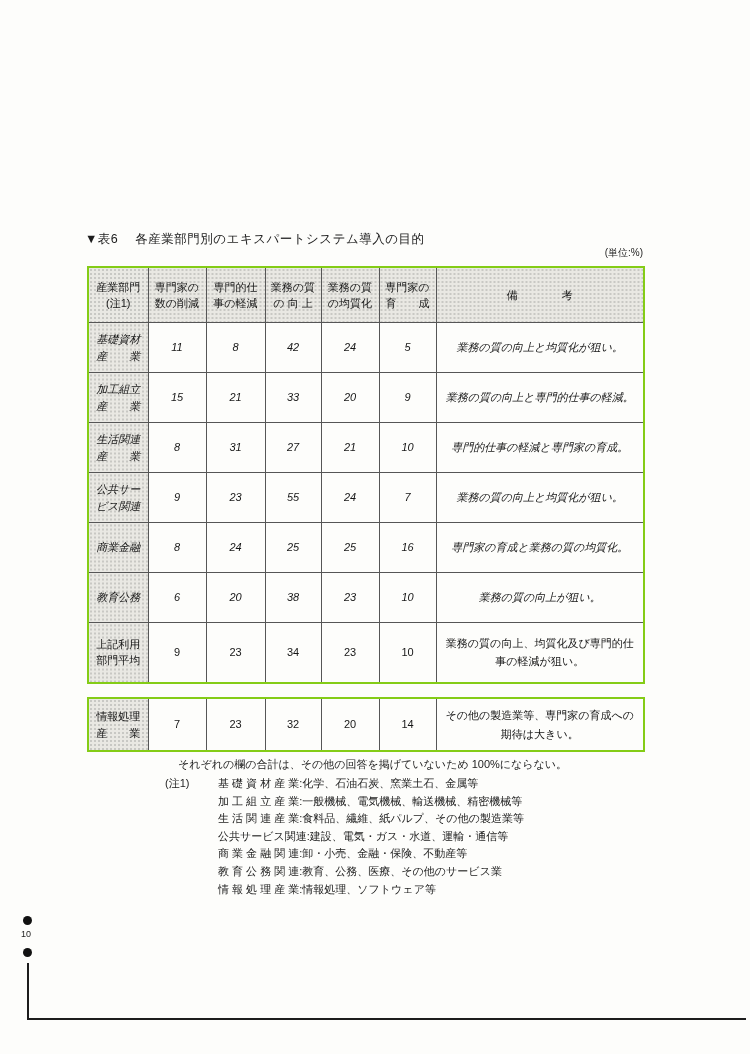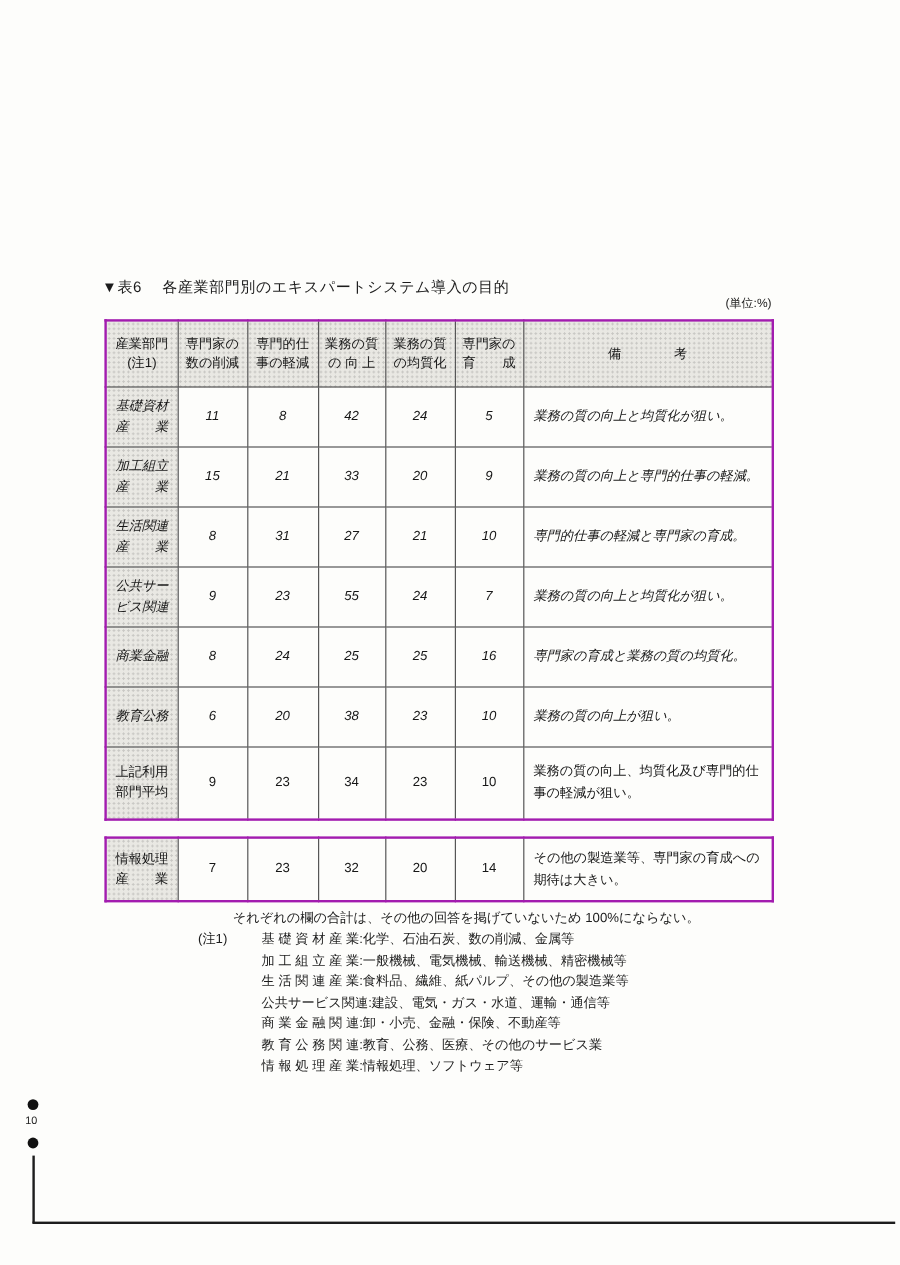--- a/index.html
+++ b/index.html
@@ -14,45 +14,45 @@
     position:absolute;left:85px;top:231px;
     font-size:12.5px;font-weight:normal;letter-spacing:0.5px;
     white-space:nowrap;
   }
   .unit{
     position:absolute;left:560px;top:246px;width:83px;
     font-size:10px;text-align:right;white-space:nowrap;
   }
   table{
     position:absolute;border-collapse:collapse;table-layout:fixed;
-    border:2px solid #a21caf;
+    border:2px solid #84cc16;
   }
   .main-table{left:87px;top:266px;width:556px;}
   .info-table{left:87px;top:697px;width:556px;}
   th,td{
     border:1px solid #565656;
     font-size:11px;font-weight:normal;
     text-align:center;vertical-align:middle;
     padding:0;line-height:1.5;white-space:pre-line;
     color:#161616;
   }
   .header-row th{height:54px;}
   tr.r{height:50px;font-style:italic;}
   tr.rl{height:60px;}
   tr.ri{height:53px;}
   .shaded{
     background-color:#e9e8e3;
     background-image:radial-gradient(rgba(70,70,70,0.20) 0.8px, transparent 0.9px);
     background-size:4px 4px;
   }
   td.remark{
-    text-align:left;padding:2px 8px;line-height:1.65;white-space:normal;
+    text-align:center;padding:2px 8px;line-height:1.65;white-space:normal;
   }
   .footnote{
-    position:absolute;left:178px;top:757px;font-size:11px;white-space:nowrap;margin-left:16px;
+    position:absolute;left:178px;top:757px;font-size:11px;white-space:nowrap;
   }
   .notes{
     position:absolute;left:165px;top:775px;font-size:11px;line-height:17.6px;
   }
   .note-line{white-space:nowrap;}
   .note-label{display:inline-block;width:53px;}
   .bullet{
     position:absolute;left:23px;width:9px;height:9px;border-radius:50%;
     background:#111;
   }
@@ -196,21 +196,21 @@
         <td>14</td>
         <td class="remark">その他の製造業等、専門家の育成への期待は大きい。</td>
       </tr>
     </tbody>
   </table>
 
   <div class="footnote">それぞれの欄の合計は、その他の回答を掲げていないため 100%にならない。</div>
 
   <div class="notes">
     <div class="note-line">
-      <span class="note-label">(注1)</span><span>基 礎 資 材 産 業:化学、石油石炭、数の削減、金属等</span>
+      <span class="note-label">(注1)</span><span>基 礎 資 材 産 業:化学、石油石炭、窯業土石、金属等</span>
     </div>
     <div class="note-line">
       <span class="note-label"></span><span>加 工 組 立 産 業:一般機械、電気機械、輸送機械、精密機械等</span>
     </div>
     <div class="note-line">
       <span class="note-label"></span><span>生 活 関 連 産 業:食料品、繊維、紙パルプ、その他の製造業等</span>
     </div>
     <div class="note-line">
       <span class="note-label"></span><span>公共サービス関連:建設、電気・ガス・水道、運輸・通信等</span>
     </div>

